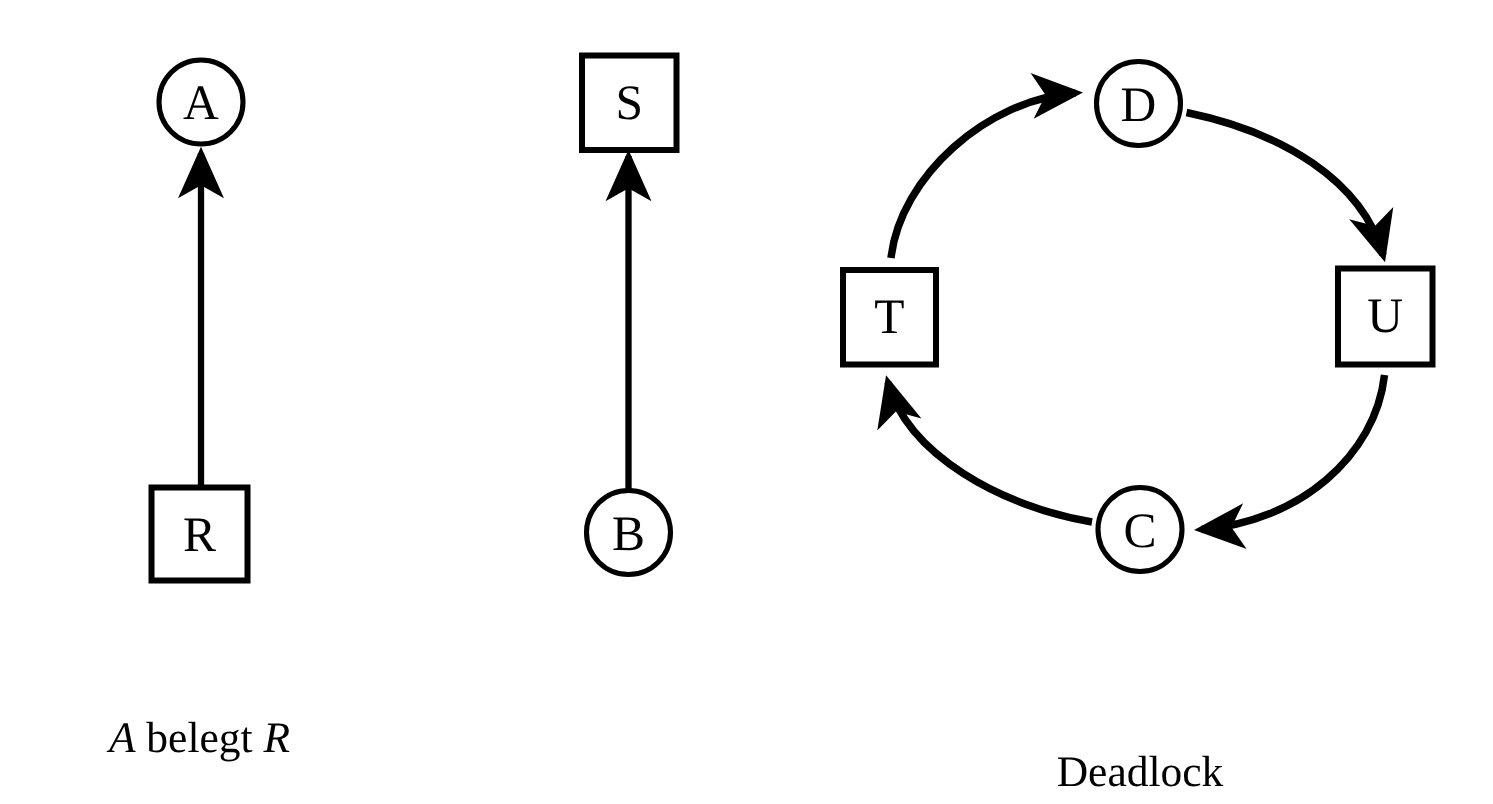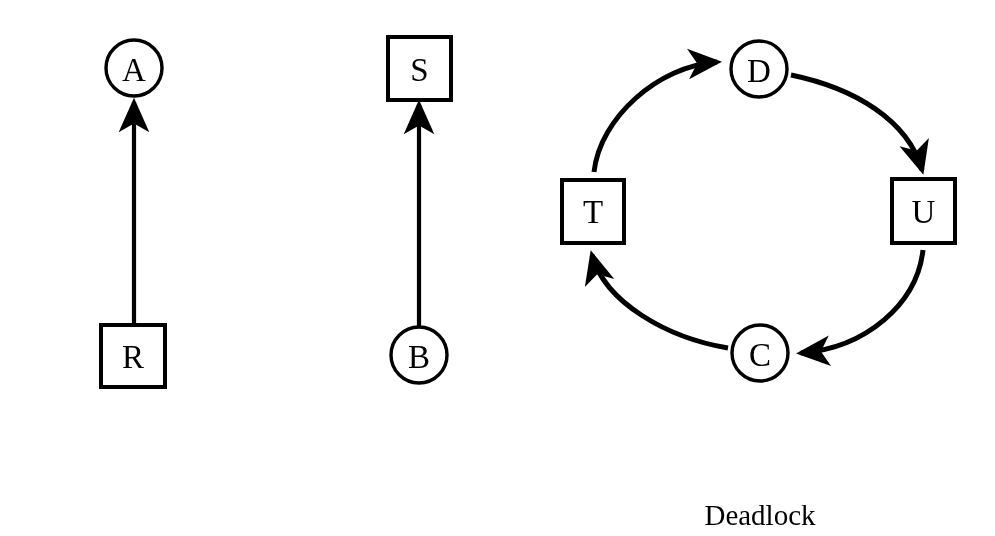--- a/index.html
+++ b/index.html
@@ -121,19 +121,22 @@
         <text class="node-label" x="760" y="354.5">C</text>
       </g>
 
       <g>
         <rect x="562" y="180" width="62" height="63" fill="#ffffff" stroke="#000000" stroke-width="4"></rect>
         <text class="node-label" x="593" y="212">T</text>
       </g>
     </g>
   </svg>
 
+  <div class="caption" style="left:133px; top:478px;">
+    <span class="it">A</span><span class="rm"> </span><span class="rm">belegt</span><span class="rm"> </span><span class="it">R</span>
+  </div>
 
 
   <div class="caption" style="left:760px; top:465px;margin-top:36px;">
     <span class="rm">Deadlock</span>
   </div>
 
 </div>
 
 </body></html>

